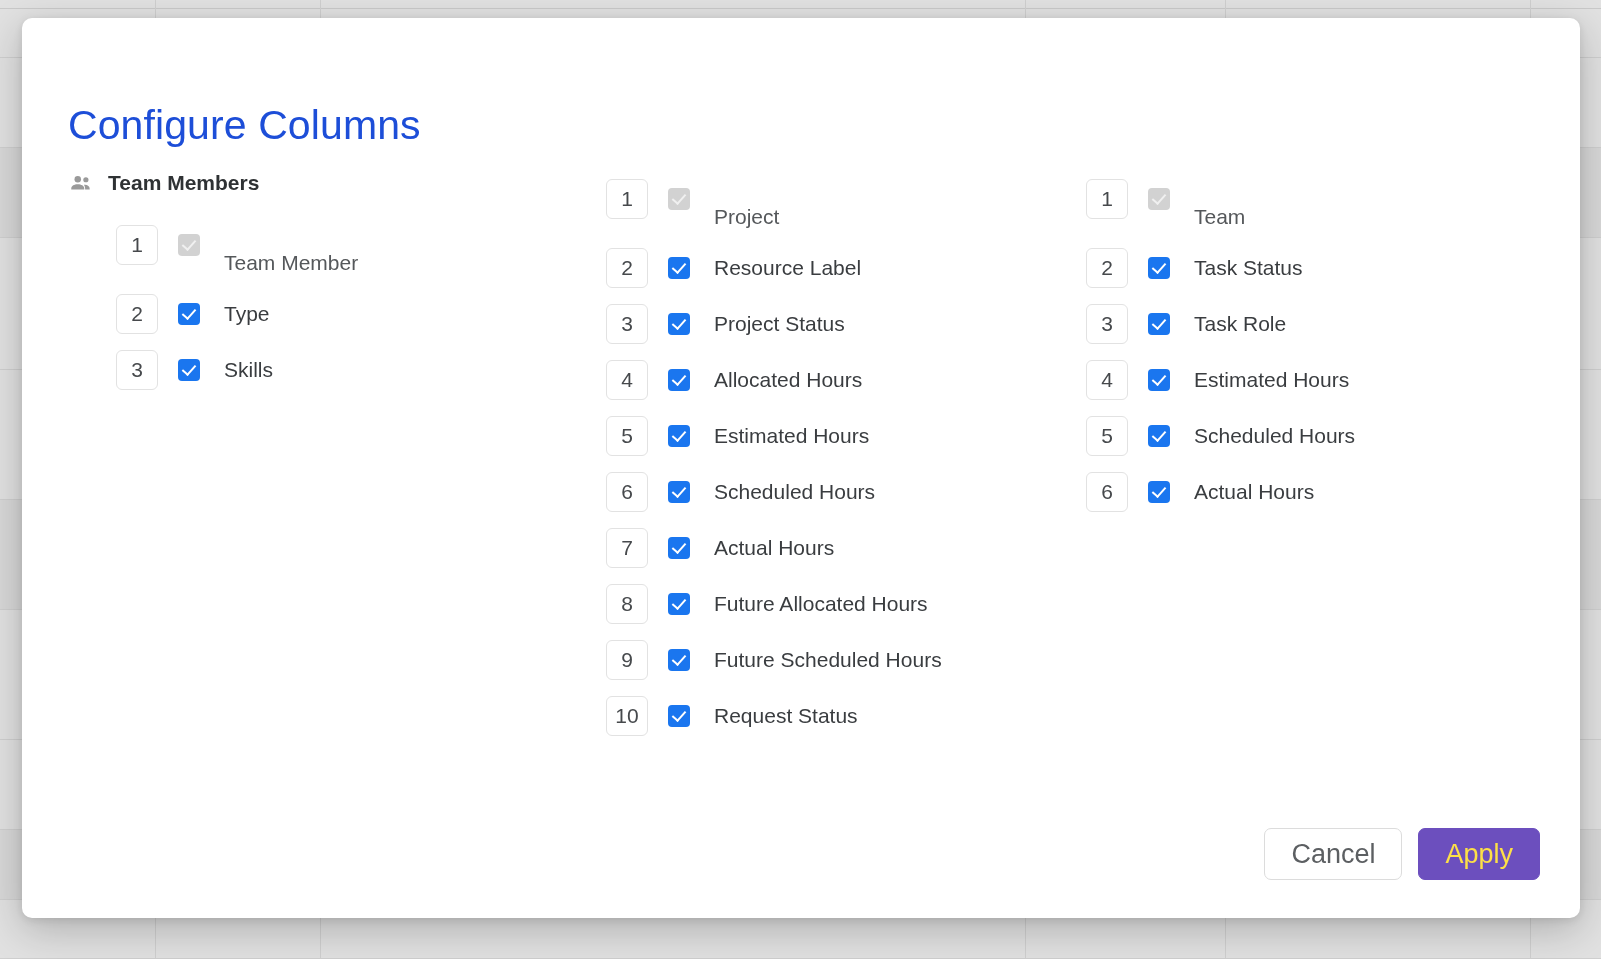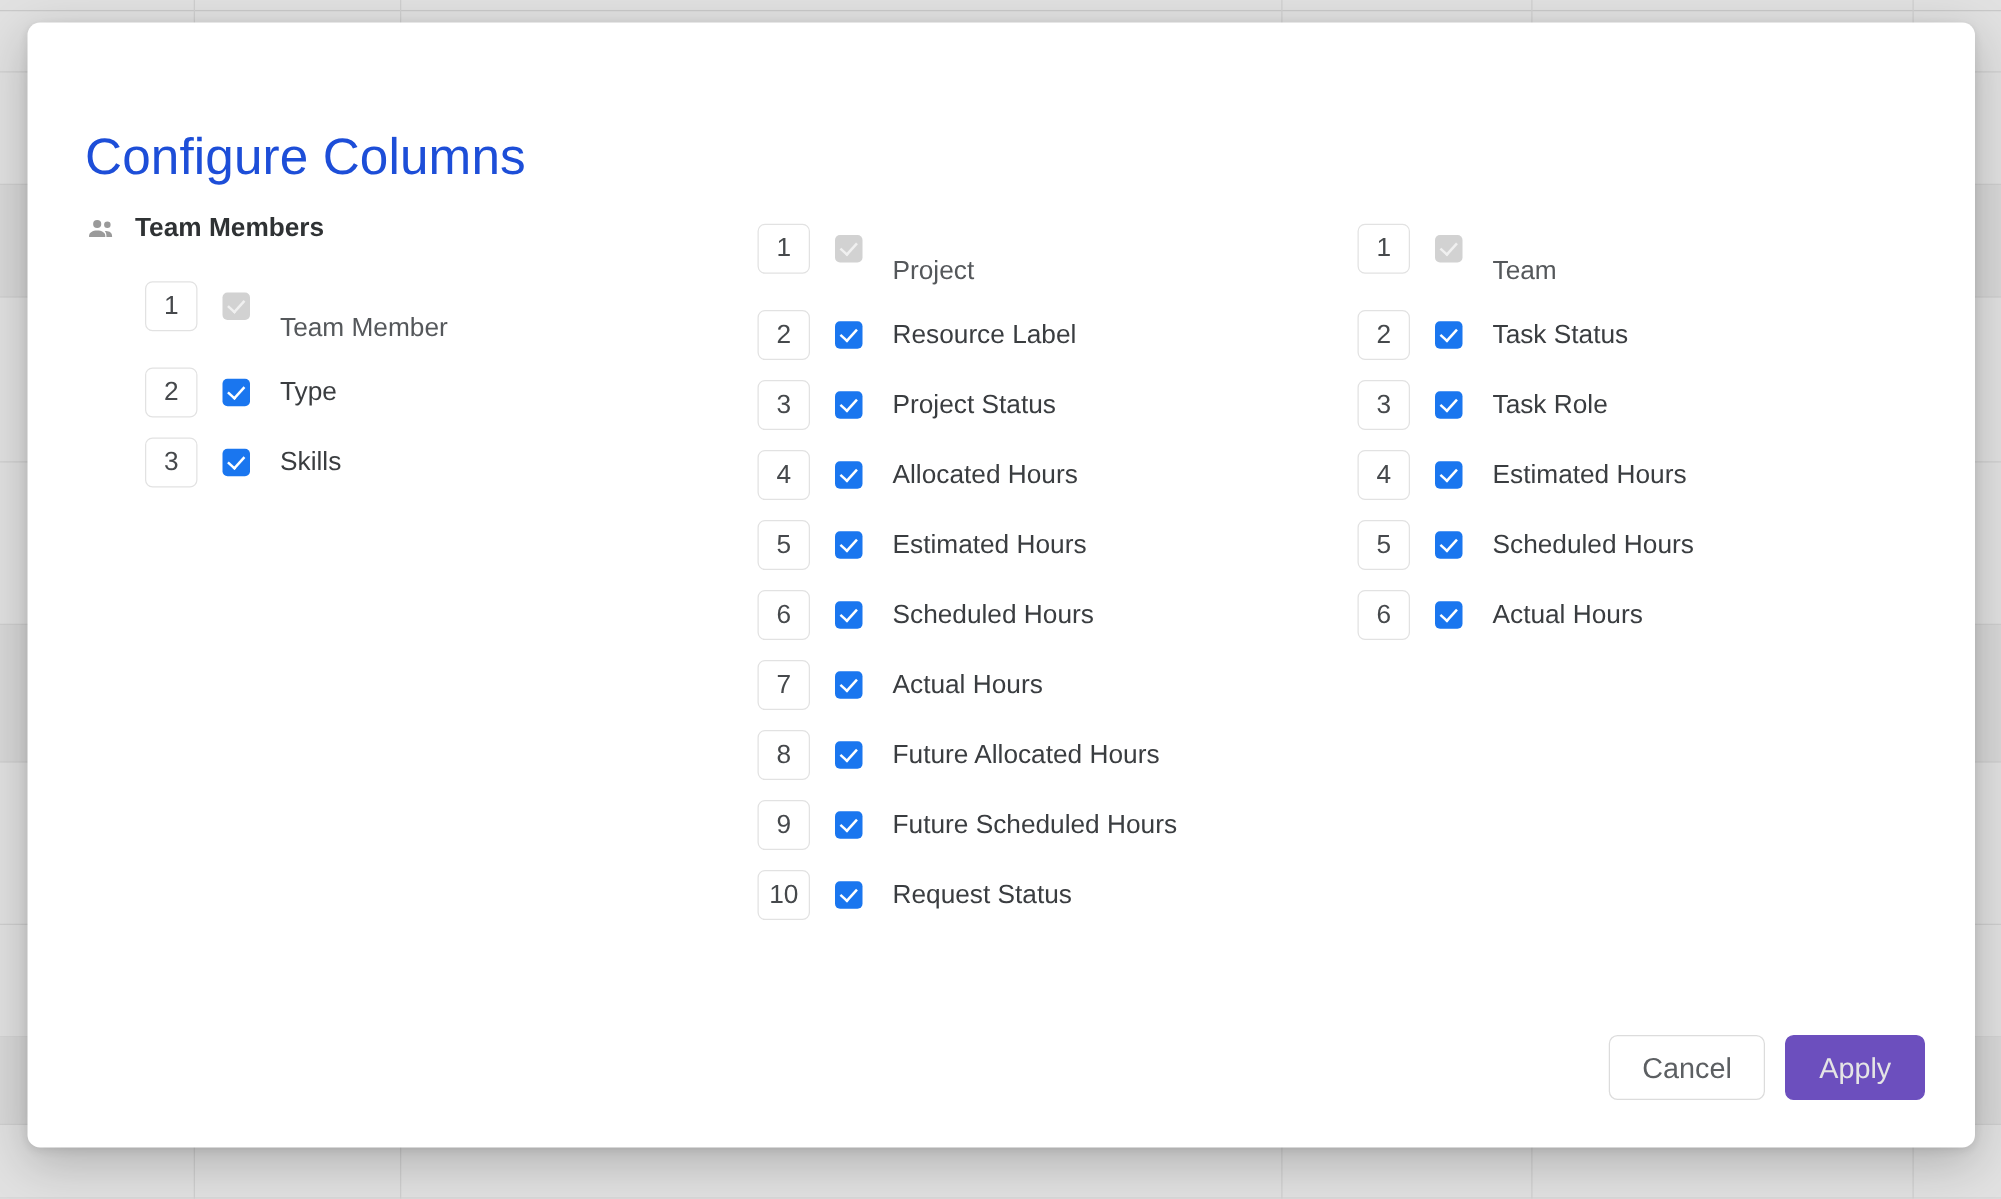--- a/index.html
+++ b/index.html
@@ -174,39 +174,39 @@
   #footer {
     position: absolute;
     right: 40px;
     bottom: 38px;
     display: flex;
     align-items: center;
     gap: 16px;
   }
   .btn {
     font-family: "Liberation Sans", sans-serif;
-    font-size: 23px;
+    font-size: 27px;
     border-radius: 7px;
     padding: 0 26px;
     height: 52px;
     display: inline-flex;
     align-items: center;
     justify-content: center;
     cursor: pointer;
     box-sizing: border-box;
   }
   .btn-cancel {
     background: #ffffff;
     border: 1px solid #dcdcdc;
     color: #5c5f62;
   }
   .btn-apply {
     background: #6c4fbe;
     border: 1px solid #6c4fbe;
-    color: #e5e5e5;
+    color: #fde047;
   }
 </style>
 </head>
 <body>
 
 <div id="backdrop">
   <div class="bg-headerline"></div>
 <div class="bg-row" style="top: 8px; height: 50px;"></div>
     <div class="bg-row" style="top: 58px; height: 90px;"></div>
     <div class="bg-row alt" style="top: 148px; height: 90px;"></div>

